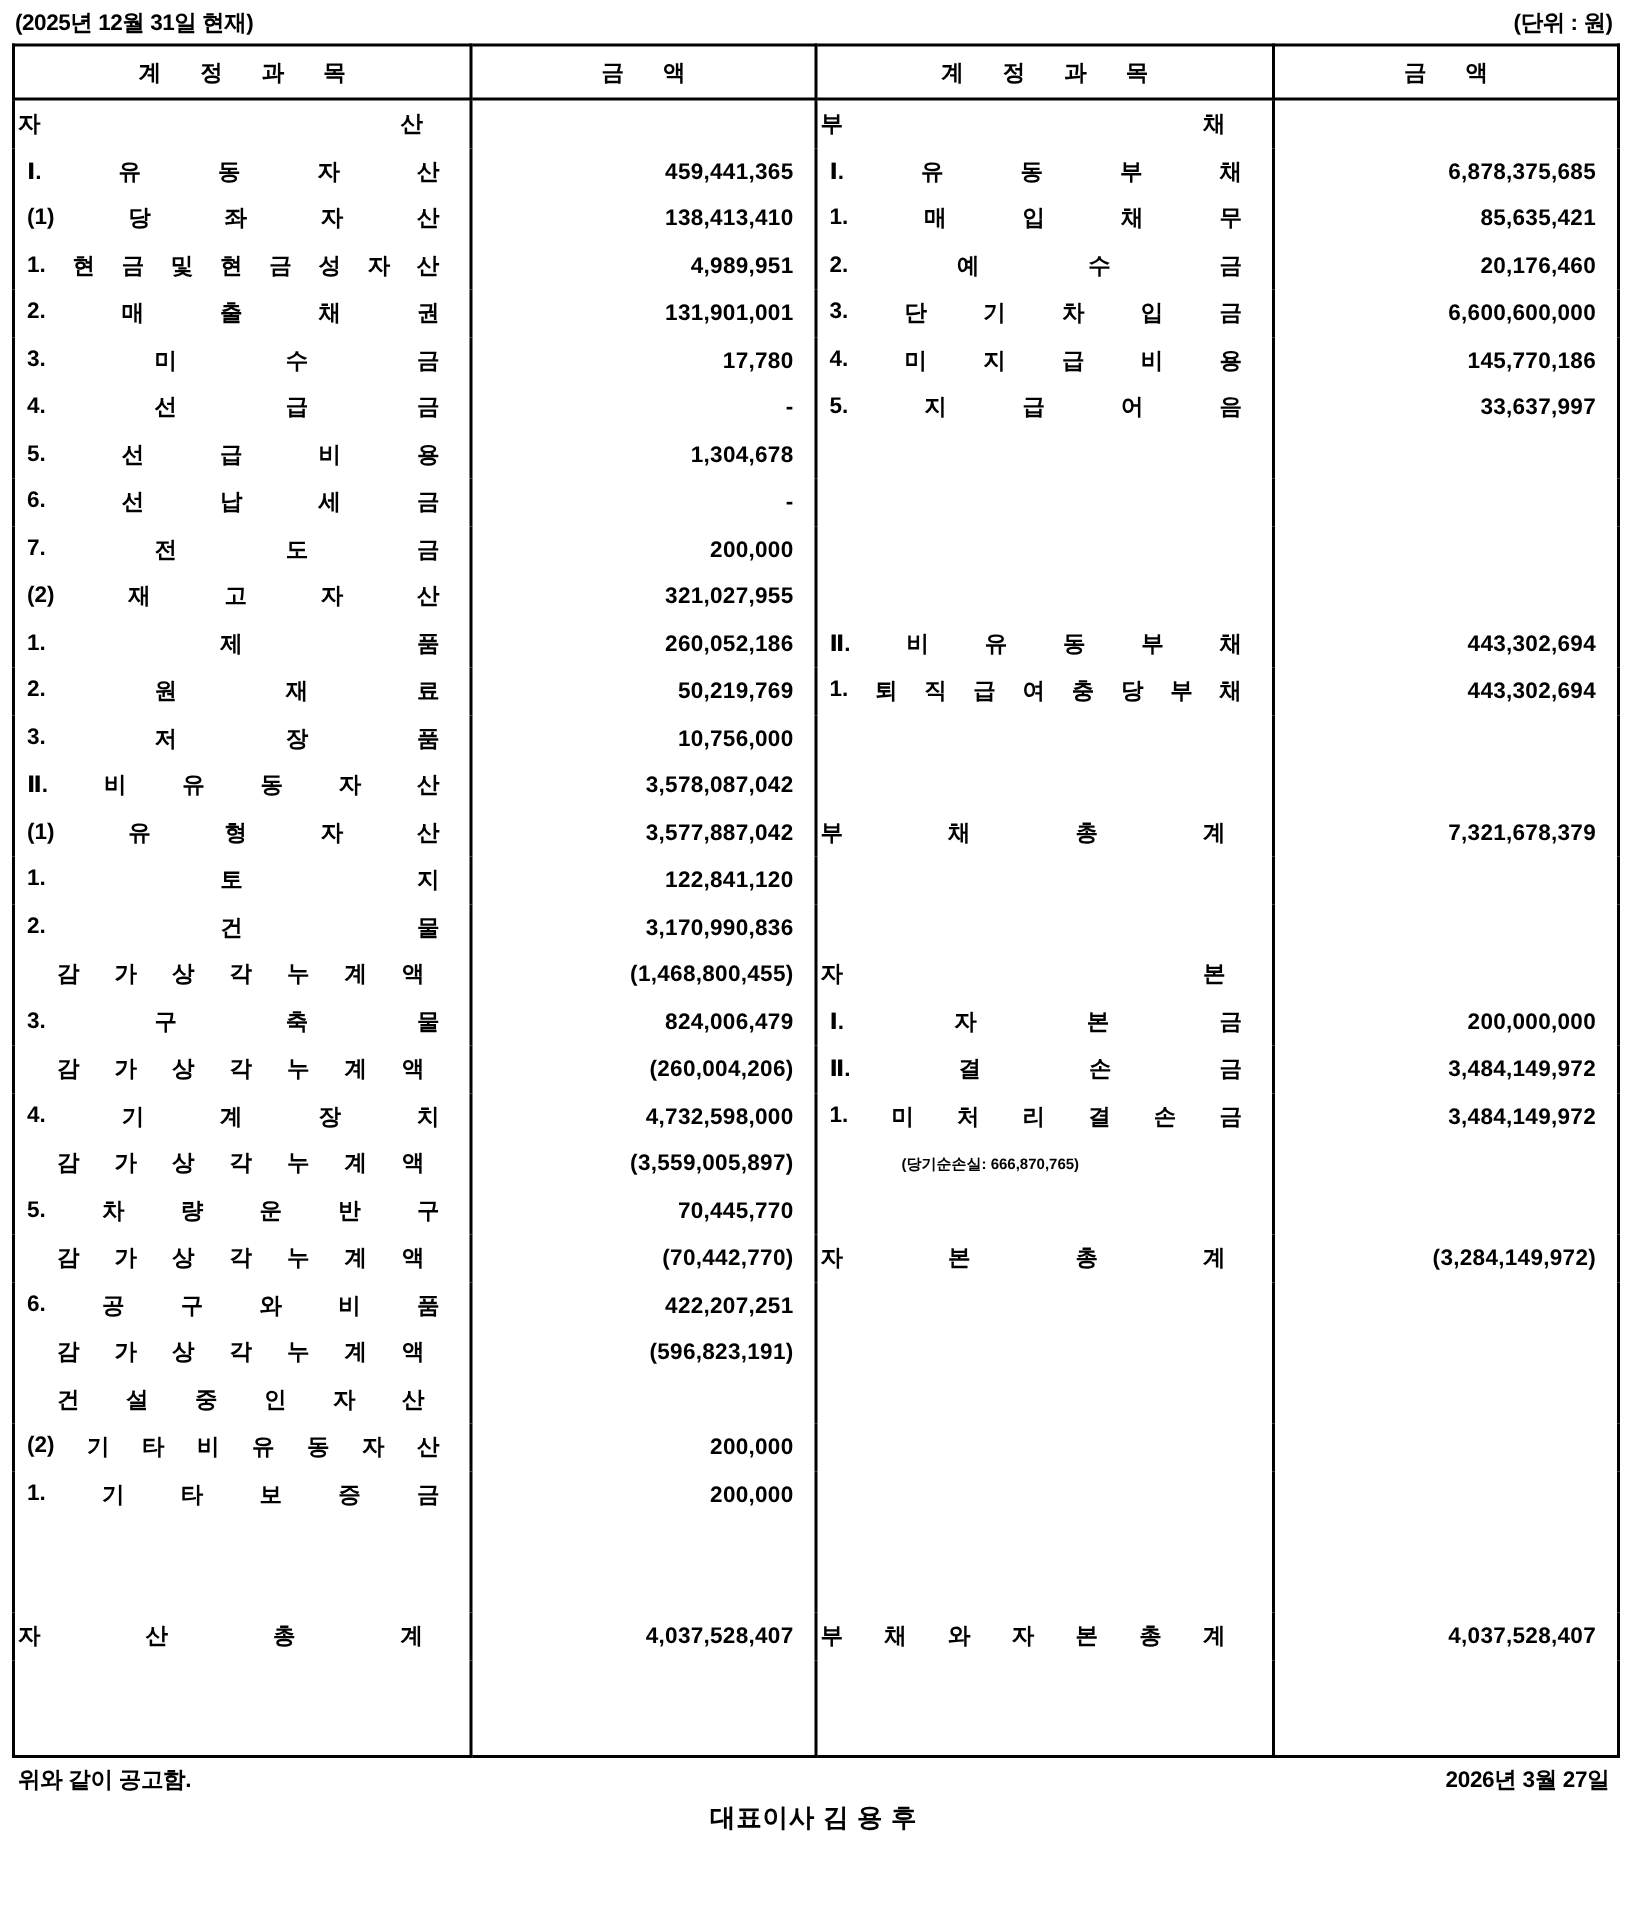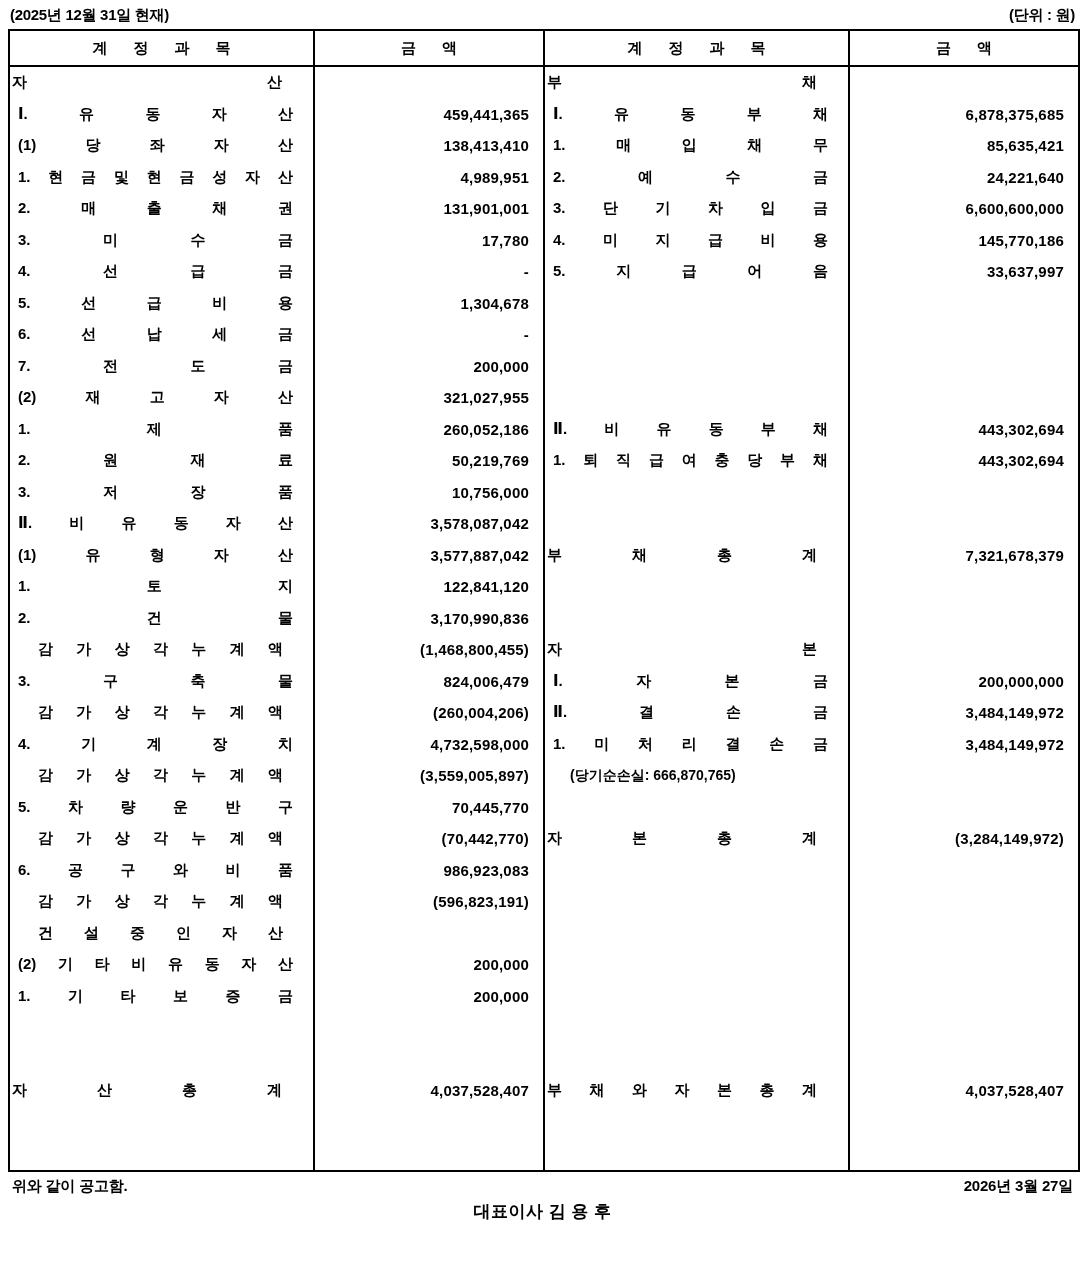--- a/index.html
+++ b/index.html
@@ -101,22 +101,22 @@
     letter-spacing: -1px;
     margin-top: 9px;
   }
   .ceo {
     text-align: center;
     font-size: 17px;
     letter-spacing: 0.5px;
     margin-top: 4px;
   }
   .note-sub {
-    padding-left: 25px;
-    font-size: 14px;
+    padding-left: 56px;
+    font-size: 10px;
     white-space: nowrap;
   }
 </style>
 </head>
 <body>
 
 <div class="sheet">
 
   <div class="topline">
     <span>(2025년 12월 31일 현재)</span>
@@ -268,21 +268,21 @@
             <div class="acc ind1">
               <div class="sp" style="width: 275px;">
                 <span>2.</span>
                 <span>예</span>
                 <span>수</span>
                 <span>금</span>
               </div>
             </div>
           </td>
           <td>
-            <div class="amt">24,221,640</div>
+            <div class="amt">20,176,460</div>
           </td>
         </tr>
         <tr>
           <td>
             <div class="acc ind1">
               <div class="sp" style="width: 275px;">
                 <span>2.</span>
                 <span>매</span>
                 <span>출</span>
                 <span>채</span>
@@ -835,21 +835,21 @@
                 <span>6.</span>
                 <span>공</span>
                 <span>구</span>
                 <span>와</span>
                 <span>비</span>
                 <span>품</span>
               </div>
             </div>
           </td>
           <td>
-            <div class="amt">986,923,083</div>
+            <div class="amt">422,207,251</div>
           </td>
           <td>
             <div class="acc ind1"></div>
           </td>
           <td>
             <div class="amt"></div>
           </td>
         </tr>
         <tr>
           <td>

